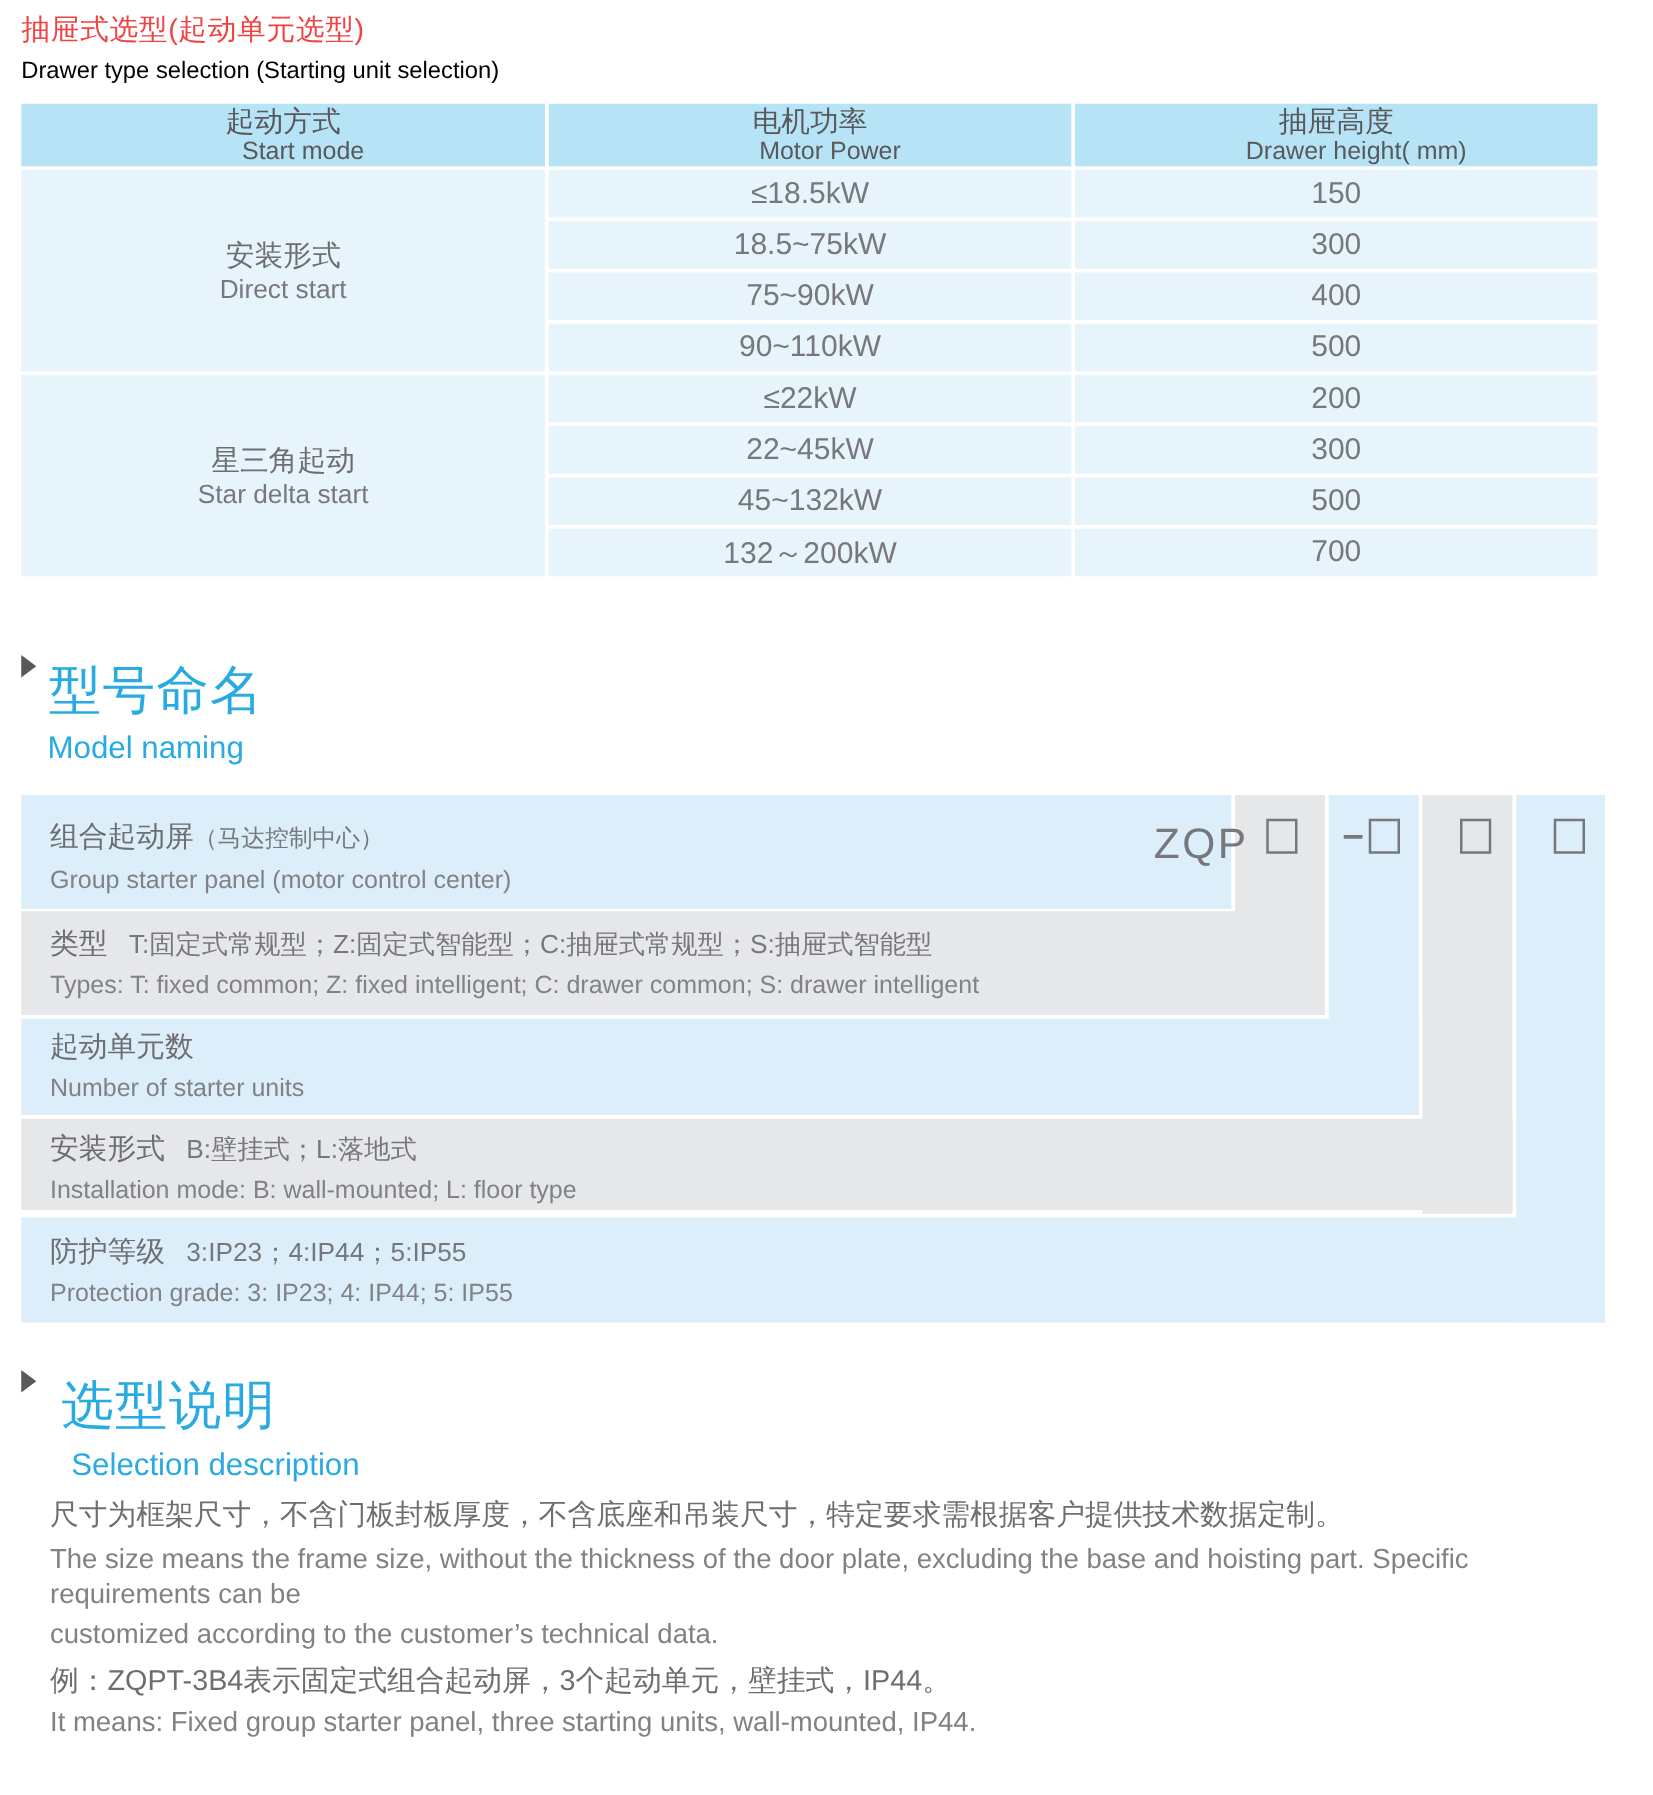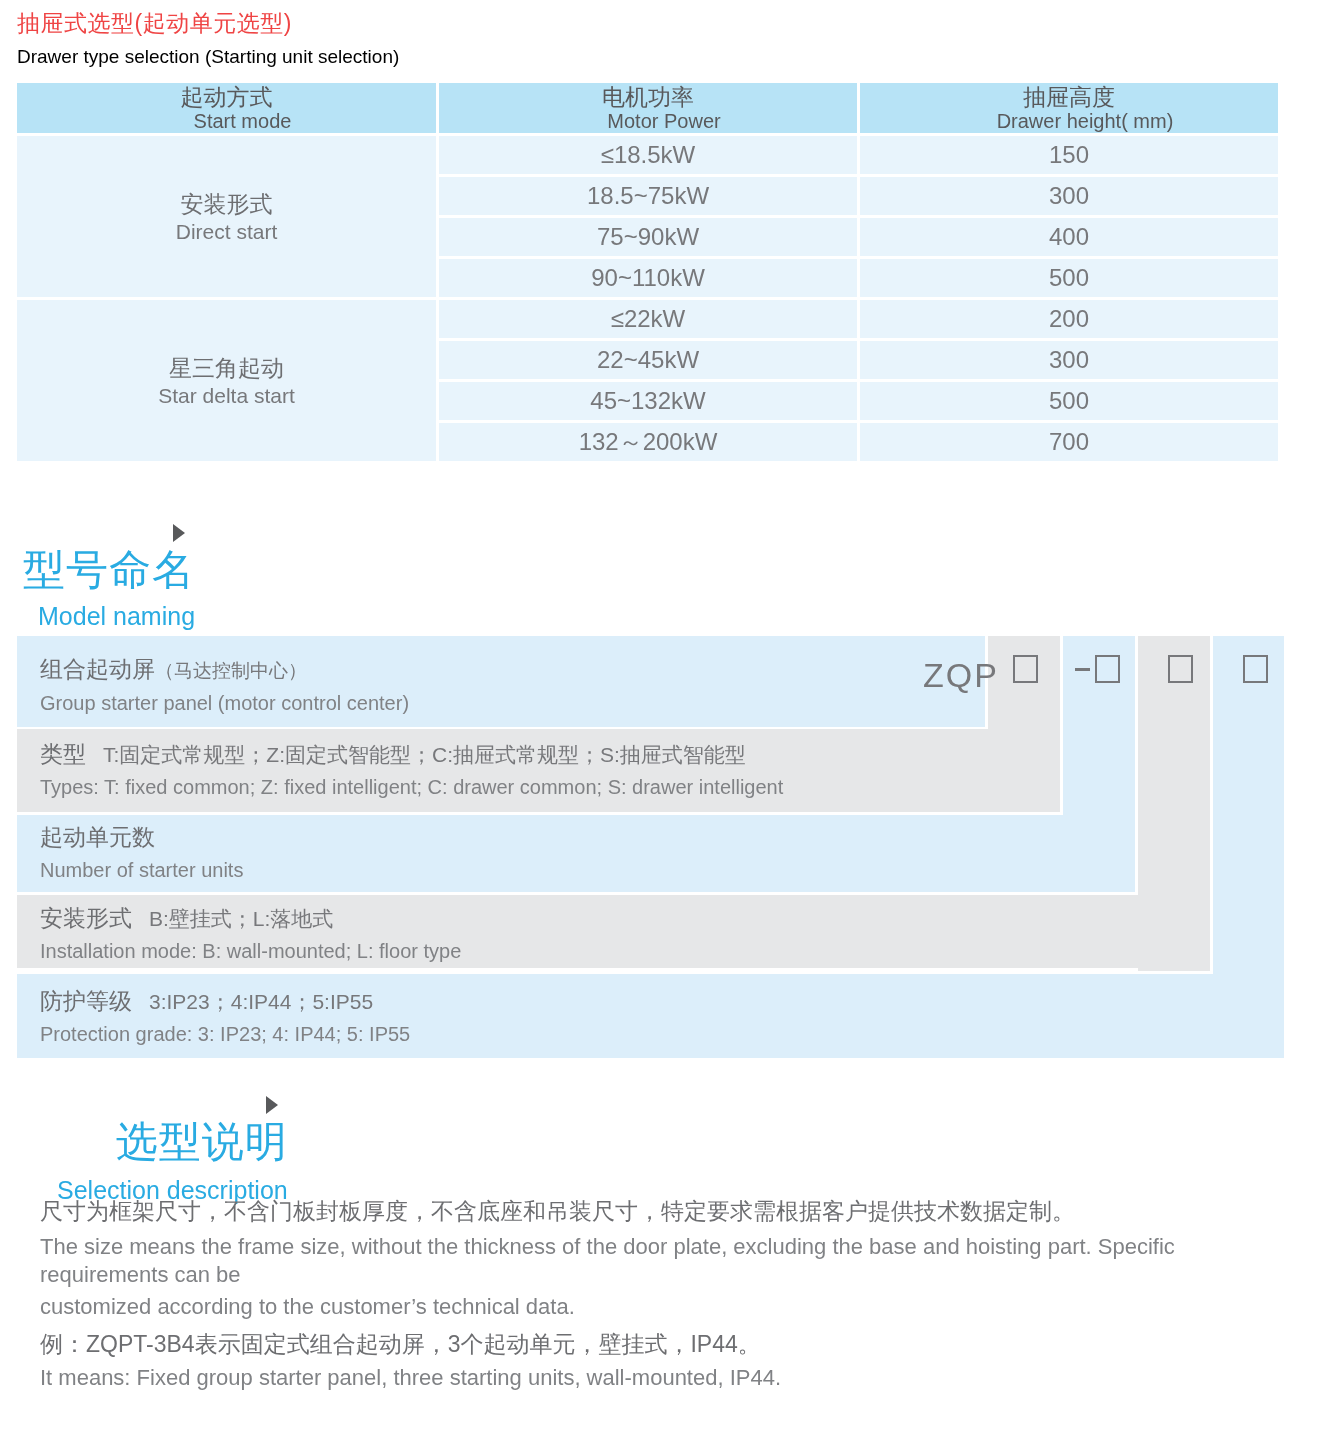--- a/index.html
+++ b/index.html
@@ -30,21 +30,21 @@
     text-align: center; vertical-align: middle;
   }
   .th-zh { font-size: 23px; color: #58595b; display: block; line-height: 26px; }
   .th-en { font-size: 20px; color: #58595b; display: block; line-height: 23px; padding-left: 32px; }
   .group-zh { font-size: 23px; color: #6d6e71; display: block; line-height: 30px; }
   .group-en { font-size: 21px; color: #77787b; display: block; line-height: 26px; }
   td.val-cell { font-size: 24px; color: #77787b; }
 
   
   .section-heading { position: absolute; left: 17px; }
-  .sh-row { display: flex; align-items: flex-end; flex-direction: column; }
+  .sh-row { display: flex; align-items: flex-start; }
   .tri {
     width: 0; height: 0; display: inline-block;
     border-left: 12px solid #58595b;
     border-top: 9px solid transparent;
     border-bottom: 9px solid transparent;
     margin-right: 10px;
   }
   .sh-zh { font-size: 42px; color: #29abe2; letter-spacing: 1px; }
   .sh-en { font-size: 25px; color: #29abe2; }
   #heading-model { top: 524px; }

